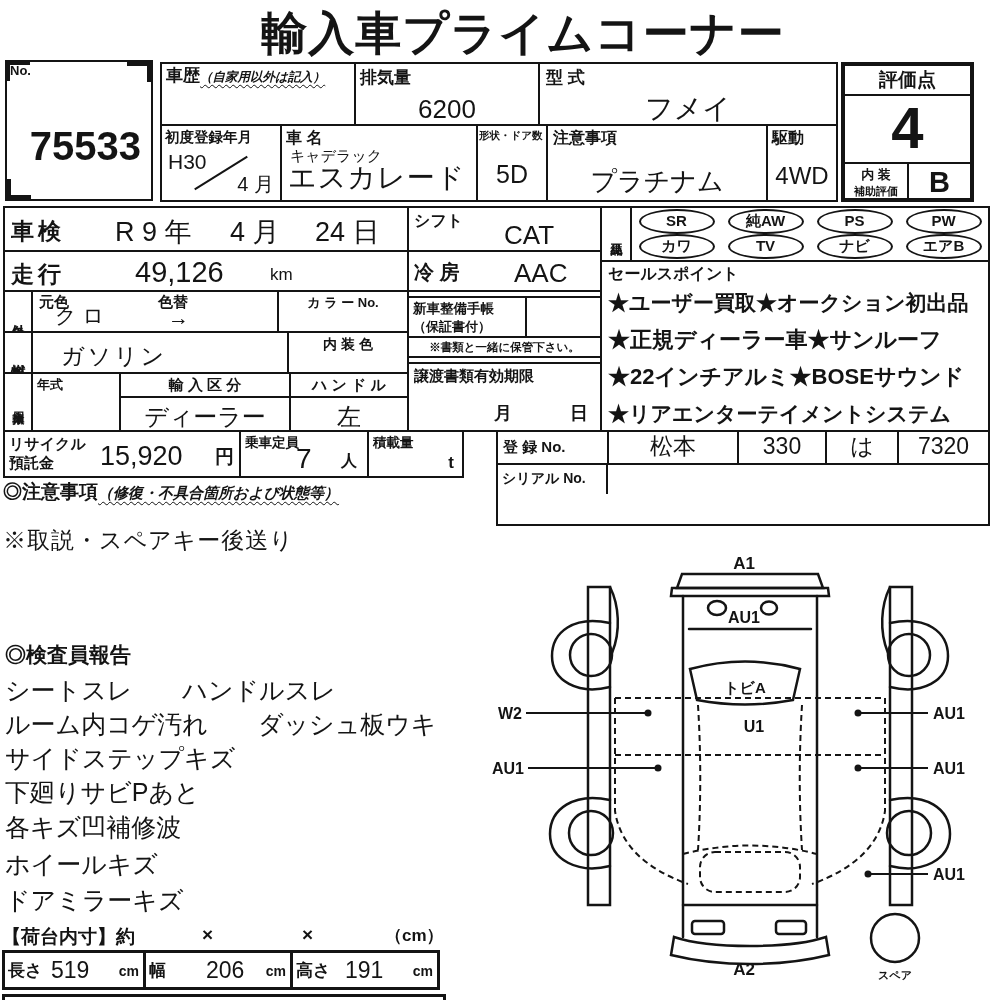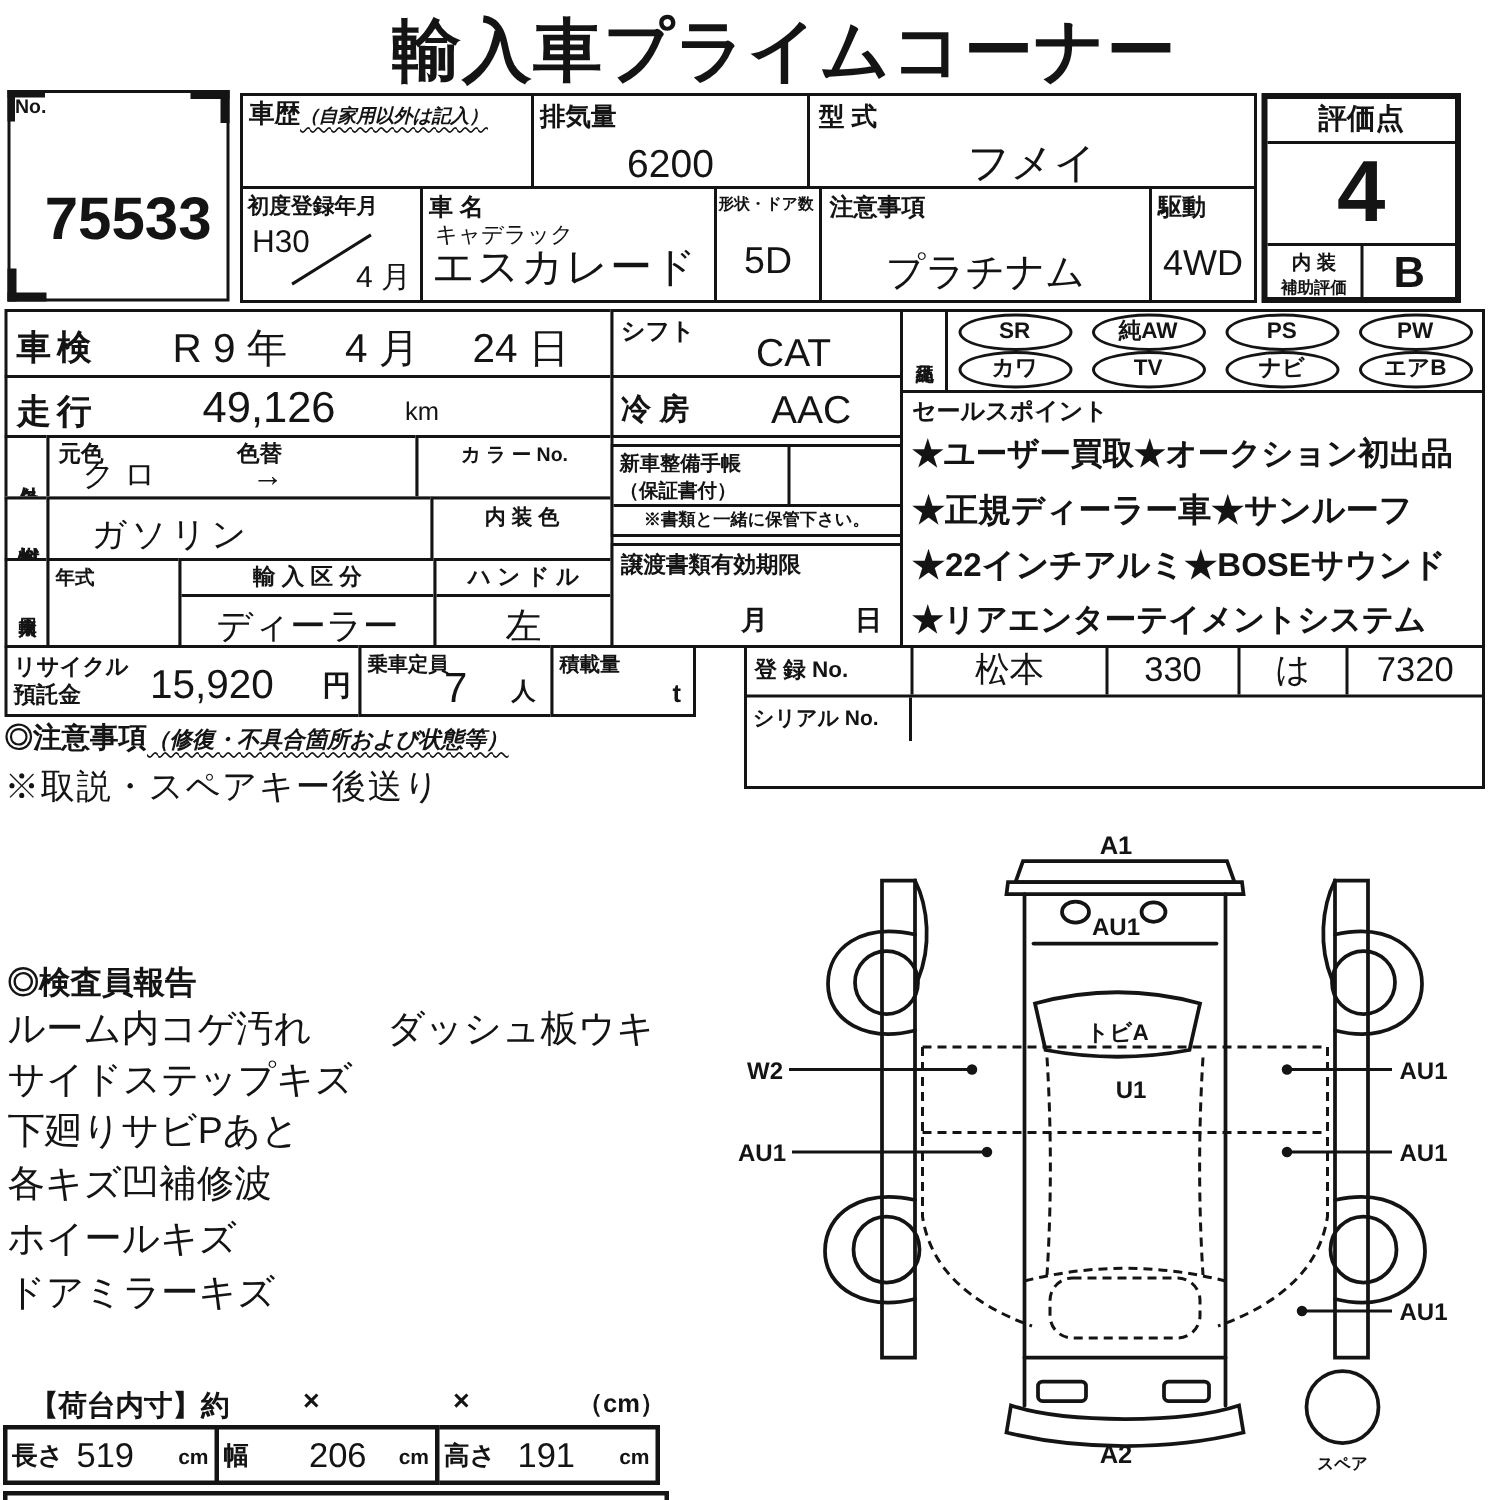--- a/index.html
+++ b/index.html
@@ -184,49 +184,50 @@
     <span class="abs" style="left:55px;bottom:1px;font-size:28px;">7</span>
     <span class="abs b" style="right:10px;bottom:4px;font-size:16px;">人</span>
   </div>
   <div class="cell" style="left:367px;top:430px;width:97px;height:48px;">
     <span class="abs b" style="left:4px;top:2px;font-size:13.5px;">積載量</span>
     <span class="abs b" style="right:8px;bottom:3px;font-size:17px;">t</span>
   </div>
 
   <div class="abs" style="left:3px;top:479px;width:480px;">
     <div><span class="b" style="font-size:19px;">◎注意事項</span><span class="b wavy" style="font-size:15px;">（修復・不具合箇所および状態等）</span></div>
-    <div style="font-size:23px;margin-top:4px;letter-spacing:1px;">※取説・スペアキー後送り</div>
+    <div style="font-size:23px;margin-top:20px;letter-spacing:1px;">※取説・スペアキー後送り</div>
   </div>
 
   <div class="cell" style="left:496px;top:430px;width:494px;height:96px;border-width:2.5px;">
     <div style="display:flex;height:31px;border-bottom:2.5px solid #141414;">
       <div class="b" style="width:104px;border-right:2.5px solid #141414;font-size:15px;line-height:29px;padding-left:5px;">登 録 No.</div>
       <div style="width:128px;border-right:2px solid #141414;font-size:23px;line-height:29px;text-align:center;">松本</div>
       <div style="width:86px;border-right:2px solid #141414;font-size:23px;line-height:29px;text-align:center;">330</div>
       <div style="width:70px;border-right:2px solid #141414;font-size:23px;line-height:29px;text-align:center;">は</div>
       <div style="flex:1;font-size:23px;line-height:29px;text-align:center;">7320</div>
     </div>
     <div style="display:flex;height:29px;">
       <div class="b" style="width:104px;border-right:2.5px solid #141414;font-size:14px;line-height:27px;padding-left:4px;">シリアル No.</div>
       <div style="flex:1;"></div>
     </div>
   </div>
 
   <div class="abs" style="left:5px;top:641px;width:460px;">
     <div class="b" style="font-size:21px;">◎検査員報告</div>
+    <div style="font-size:25px;line-height:34px;margin-top:4px;">シートスレ　　ハンドルスレ</div>
     <div style="font-size:25px;line-height:34px;">ルーム内コゲ汚れ　　ダッシュ板ウキ</div>
     <div style="font-size:25px;line-height:34px;">サイドステップキズ</div>
     <div style="font-size:25px;line-height:34px;">下廻りサビPあと</div>
     <div style="font-size:25px;line-height:37px;">各キズ凹補修波</div>
     <div style="font-size:25px;line-height:36px;">ホイールキズ</div>
     <div style="font-size:25px;line-height:36px;">ドアミラーキズ</div>
   </div>
 
   <div class="abs" style="left:2px;top:924px;width:460px;">
-    <span class="b" style="font-size:19px;margin-left:18px;">【荷台内寸】約</span>
+    <span class="b" style="font-size:19px;">【荷台内寸】約</span>
     <span class="abs b" style="left:200px;top:0;font-size:19px;">×</span>
     <span class="abs b" style="left:300px;top:0;font-size:19px;">×</span>
     <span class="abs b" style="left:383px;top:0;font-size:17px;">（cm）</span>
   </div>
   <div class="abs" style="left:2px;top:950px;width:438px;height:40px;display:flex;">
     <div class="thick" style="box-sizing:border-box;border:3px solid #141414;width:144px;position:relative;">
       <span class="abs b" style="left:3px;top:6px;font-size:17px;">長さ</span>
       <span class="abs" style="left:46px;top:4px;font-size:23px;">519</span>
       <span class="abs b" style="right:4px;top:10px;font-size:14px;">cm</span>
     </div>

